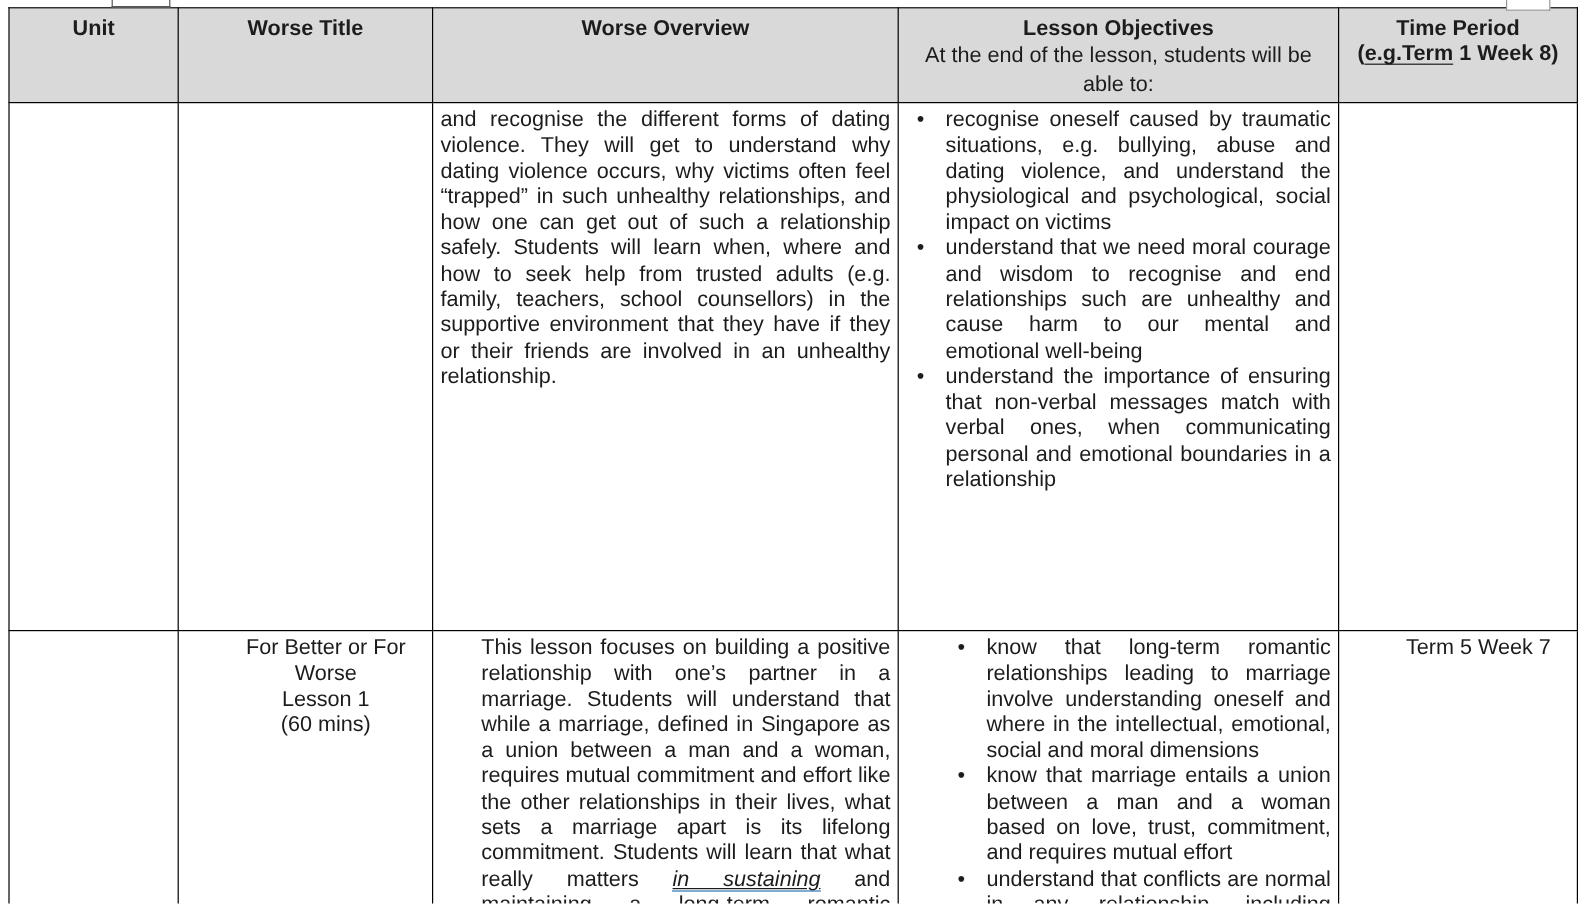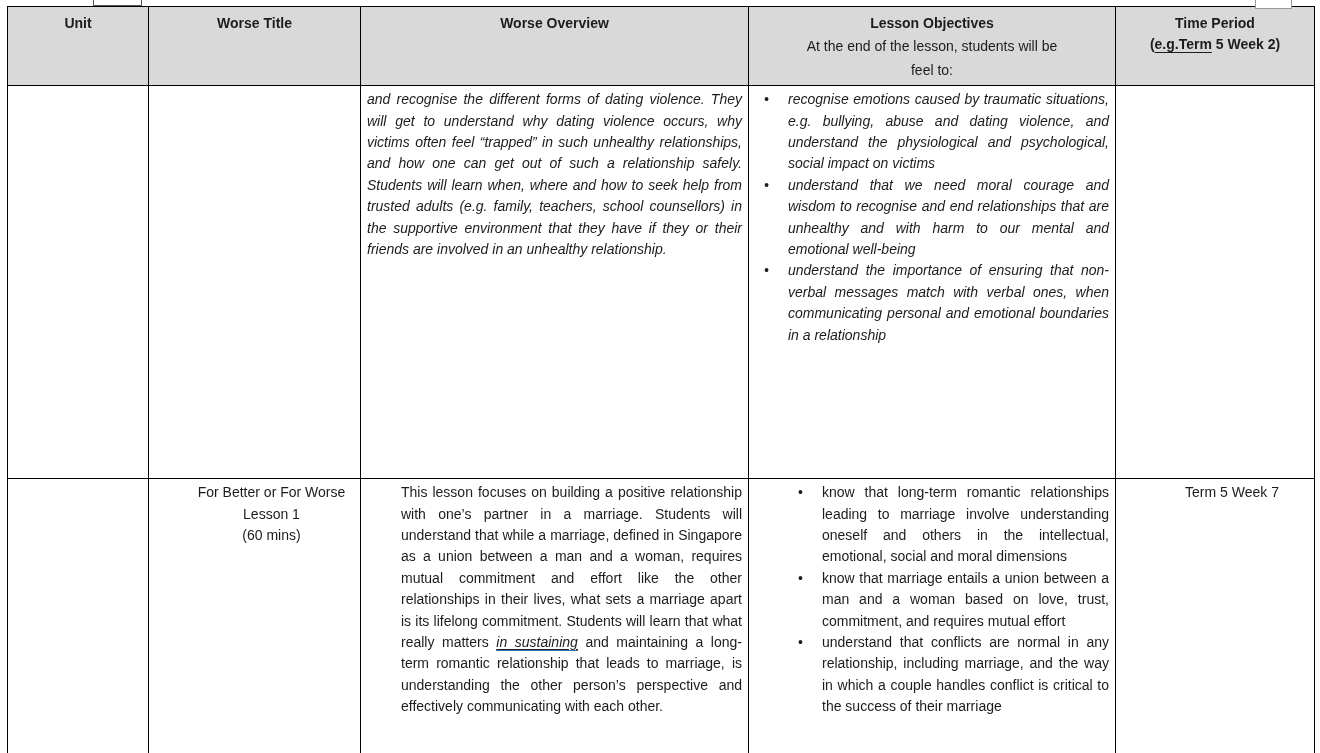--- a/index.html
+++ b/index.html
@@ -25,25 +25,25 @@
     position: absolute;
     left: 7px; top: 6px;
     width: 1307px;
     border-collapse: collapse;
     table-layout: fixed;
   }
   td {
     border: 1.5px solid #000;
     vertical-align: top;
     padding: 3px 6px 4px 6px;
-    font-size: 14px;
+    font-size: 18px;
     line-height: 21.4px;
   }
   tr.row-header td { height: 77px; background: #d9d9d9; text-align: center; padding-top: 6px; }
-  tr.row-1 td { height: 393px; font-style: italic; }
+  tr.row-1 td { height: 440px; }
   tr.row-2 td { height: 316px; padding-left: 40px; }
   tr.row-3 td { height: 40px; }
 
   .hd { font-weight: bold; }
   .hd-sub { font-weight: normal; margin-top: 2px; }
 
   .justify { text-align: justify; }
   .center  { text-align: center; }
 
   .bullet-list { width: 100%; }
@@ -88,45 +88,45 @@
       </td>
       <td>
         <div class="hd">Worse Title</div>
       </td>
       <td>
         <div class="hd">Worse Overview</div>
       </td>
       <td>
         <div class="hd">Lesson Objectives</div>
         <div class="hd-sub">At the end of the lesson, students will be</div>
-        <div class="hd-sub">feel to:</div>
+        <div class="hd-sub">able to:</div>
       </td>
       <td>
         <div class="hd">Time Period</div>
         <div class="hd hd-eg">
-          <span>(</span><span class="squiggle">e.g.Term</span><span> 5 Week 2)</span>
+          <span>(</span><span class="squiggle">e.g.Term</span><span> 1 Week 8)</span>
         </div>
       </td>
     </tr>
 
     <tr class="row-1">
       <td><span></span></td>
       <td class="center"><span></span></td>
       <td>
         <div class="justify">and recognise the different forms of dating violence. They will get to understand why dating violence occurs, why victims often feel “trapped” in such unhealthy relationships, and how one can get out of such a relationship safely. Students will learn when, where and how to seek help from trusted adults (e.g. family, teachers, school counsellors) in the supportive environment that they have if they or their friends are involved in an unhealthy relationship.</div>
       </td>
       <td>
         <div class="bullet-list">
             <div class="bullet-item">
               <span class="bullet">•</span>
-              <span class="bullet-text">recognise emotions caused by traumatic situations, e.g. bullying, abuse and dating violence, and understand the physiological and psychological, social impact on victims</span>
+              <span class="bullet-text">recognise oneself caused by traumatic situations, e.g. bullying, abuse and dating violence, and understand the physiological and psychological, social impact on victims</span>
             </div>
             <div class="bullet-item">
               <span class="bullet">•</span>
-              <span class="bullet-text">understand that we need moral courage and wisdom to recognise and end relationships that are unhealthy and with harm to our mental and emotional well-being</span>
+              <span class="bullet-text">understand that we need moral courage and wisdom to recognise and end relationships such are unhealthy and cause harm to our mental and emotional well-being</span>
             </div>
             <div class="bullet-item">
               <span class="bullet">•</span>
               <span class="bullet-text">understand the importance of ensuring that non-verbal messages match with verbal ones, when communicating personal and emotional boundaries in a relationship</span>
             </div>
           </div>
       </td>
       <td class="center"><span></span></td>
     </tr>
 
@@ -139,21 +139,21 @@
       </td>
       <td>
         <div class="justify">
           <span>This lesson focuses on building a positive relationship with one’s partner in a marriage. Students will understand that while a marriage, defined in Singapore as a union between a man and a woman, requires mutual commitment and effort like the other relationships in their lives, what sets a marriage apart is its lifelong commitment. Students will learn that what really matters </span><span class="grammar">in sustaining</span><span> and maintaining a long-term romantic relationship that leads to marriage, is understanding the other person’s perspective and effectively communicating with each other.</span>
         </div>
       </td>
       <td>
         <div class="bullet-list">
             <div class="bullet-item">
               <span class="bullet">•</span>
-              <span class="bullet-text">know that long-term romantic relationships leading to marriage involve understanding oneself and others in the intellectual, emotional, social and moral dimensions</span>
+              <span class="bullet-text">know that long-term romantic relationships leading to marriage involve understanding oneself and where in the intellectual, emotional, social and moral dimensions</span>
             </div>
             <div class="bullet-item">
               <span class="bullet">•</span>
               <span class="bullet-text">know that marriage entails a union between a man and a woman based on love, trust, commitment, and requires mutual effort</span>
             </div>
             <div class="bullet-item">
               <span class="bullet">•</span>
               <span class="bullet-text">understand that conflicts are normal in any relationship, including marriage, and the way in which a couple handles conflict is critical to the success of their marriage</span>
             </div>
           </div>

